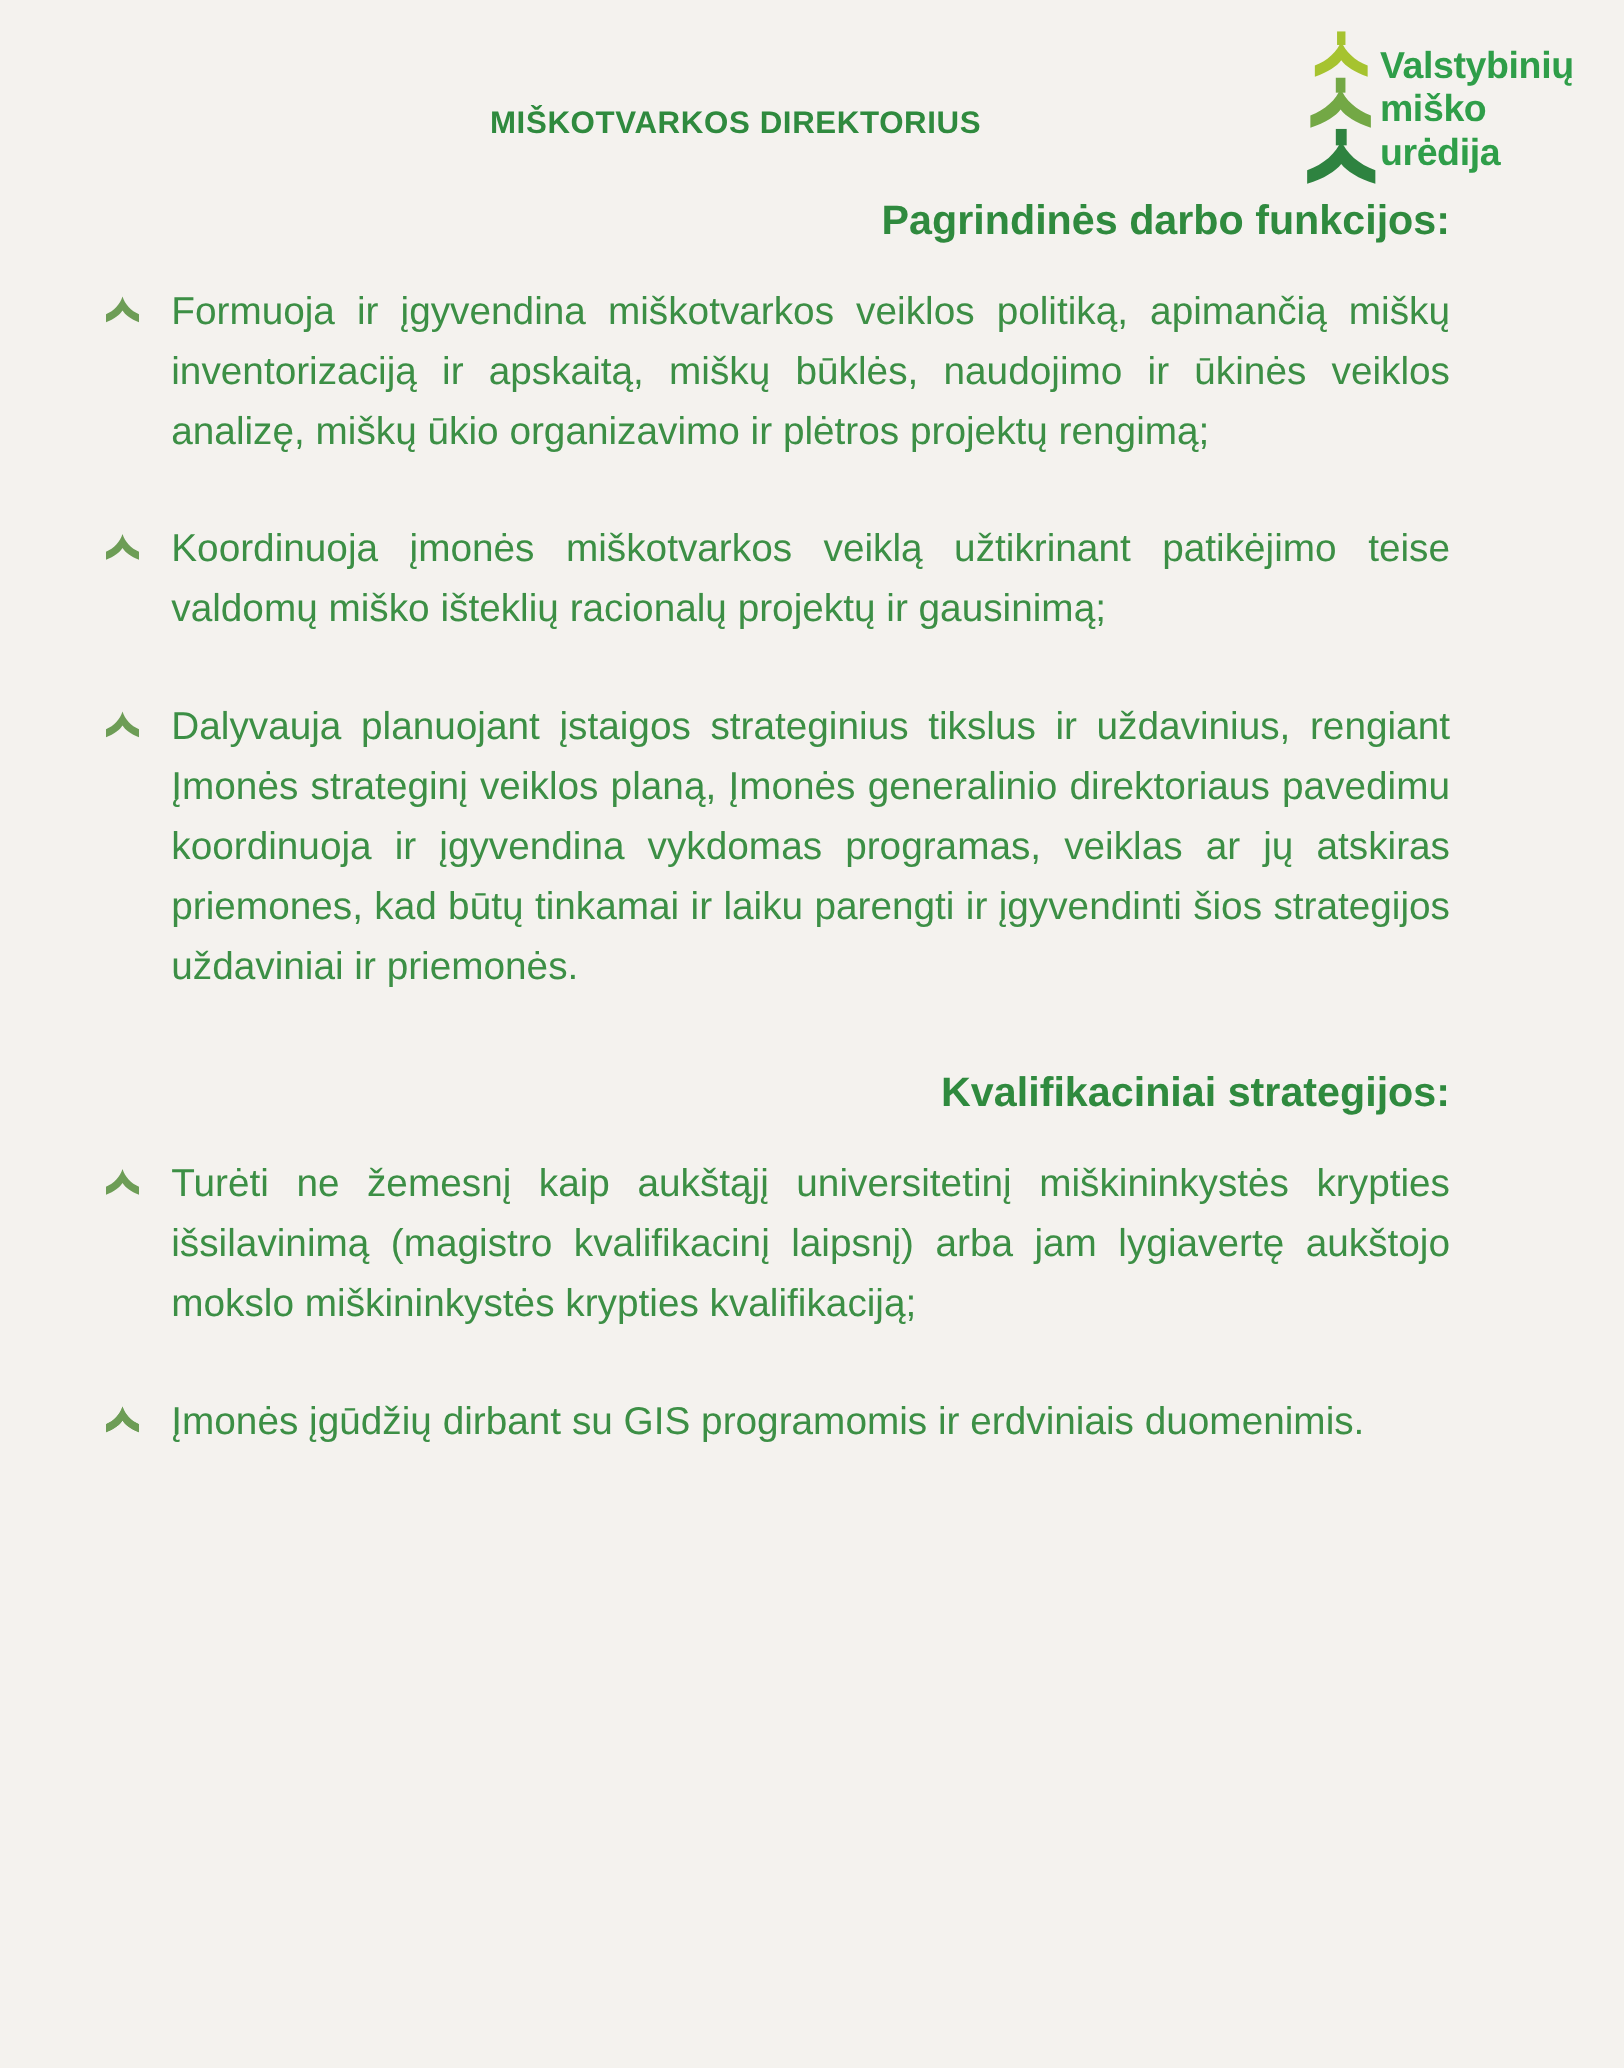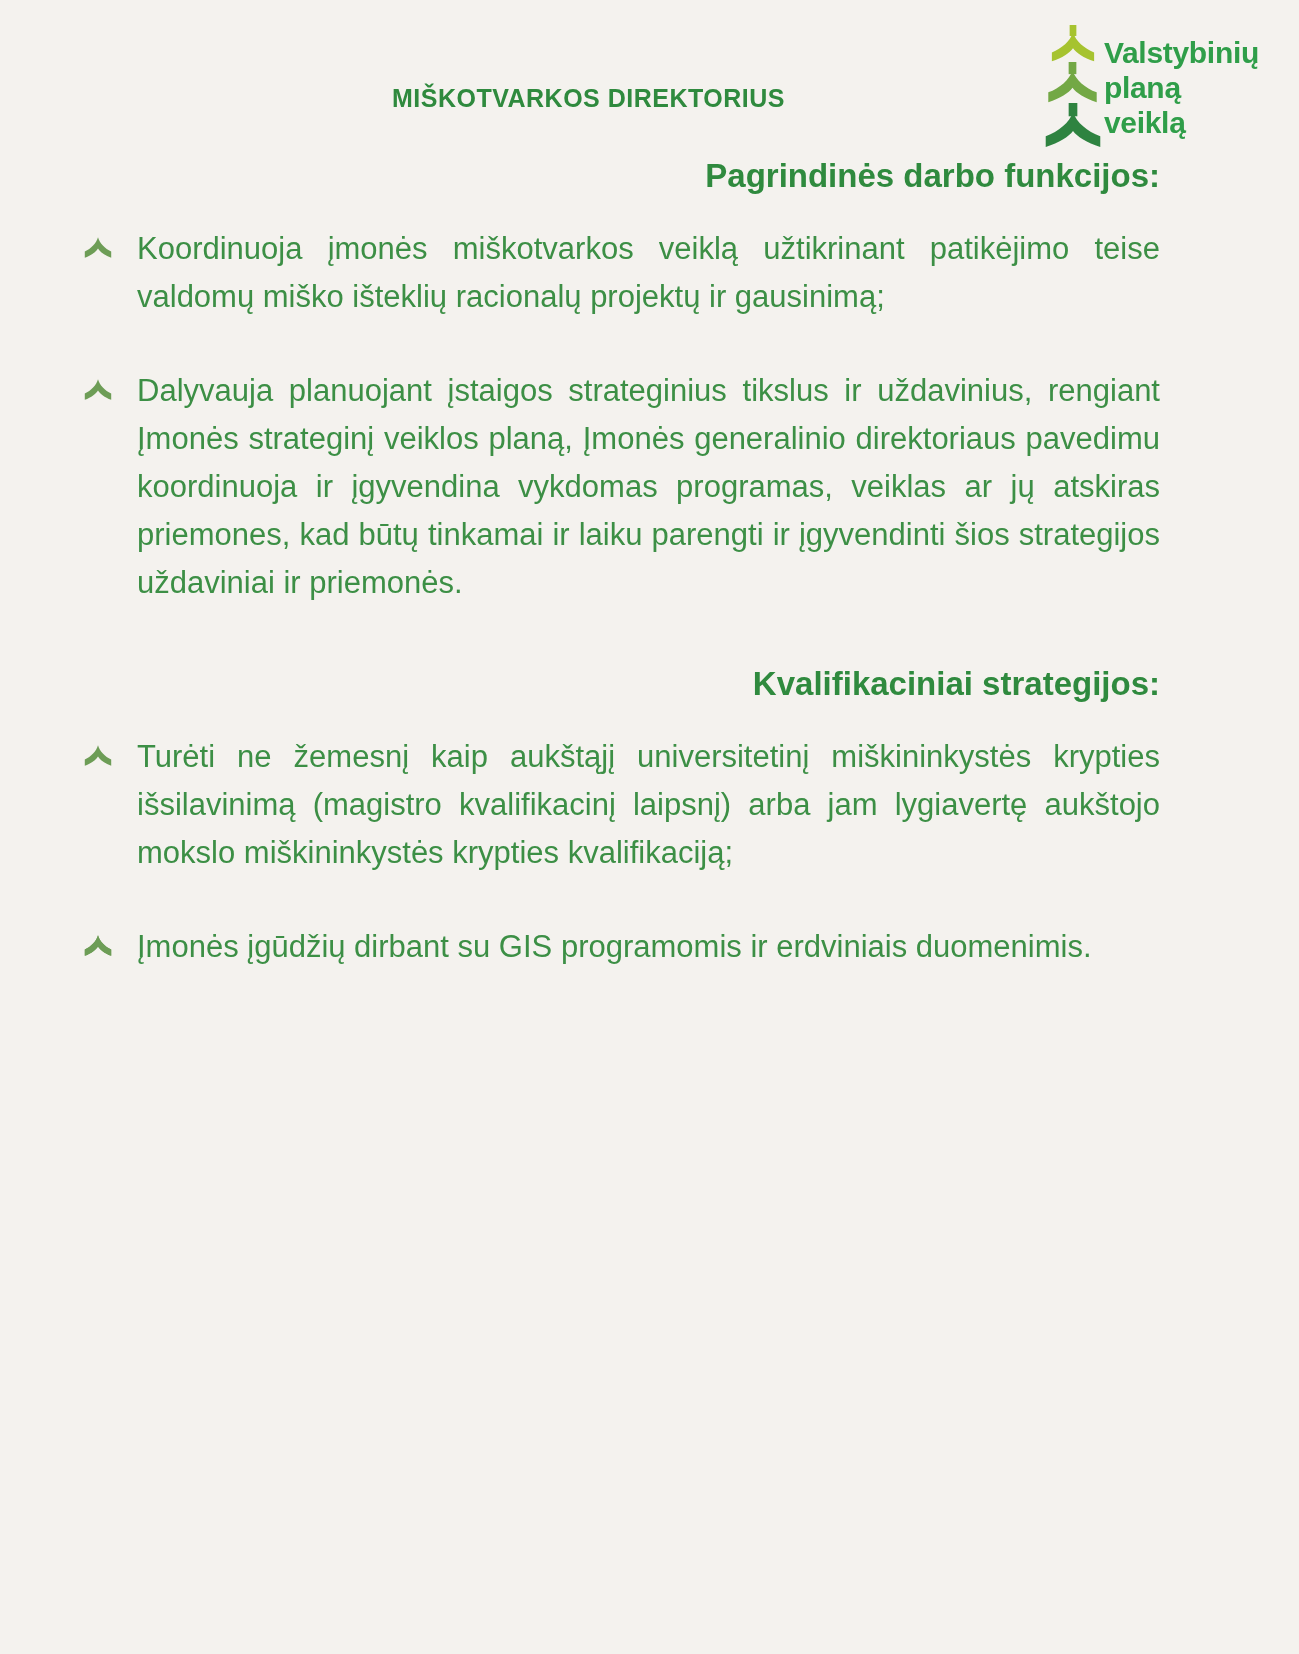--- a/index.html
+++ b/index.html
@@ -94,28 +94,34 @@
         <rect x="43" y="0" width="14" height="26" fill="#73a845"></rect>
         <path d="M50,18 C44,38 27,56 6,65 L6,86 C28,78 43,66 50,55 C57,66 72,78 94,86 L94,65 C73,56 56,38 50,18 Z" fill="#73a845"></path>
       </svg>
       <svg width="62" height="46" viewBox="0 0 100 90" preserveAspectRatio="none">
         <rect x="43" y="0" width="14" height="26" fill="#2e8340"></rect>
         <path d="M50,18 C44,38 27,56 6,65 L6,86 C28,78 43,66 50,55 C57,66 72,78 94,86 L94,65 C73,56 56,38 50,18 Z" fill="#2e8340"></path>
       </svg>
     </div>
     <div class="logo-text">
       <div>Valstybinių</div>
-      <div>planą</div>
-      <div>veiklą</div>
+      <div>miško</div>
+      <div>urėdija</div>
     </div>
   </div>
 
   <h2 class="section-heading">Pagrindinės darbo funkcijos:</h2>
 
   <ul class="bullets">
+    <li>
+      <svg class="bullet-icon" width="30" height="23" viewBox="0 0 100 76" preserveAspectRatio="none">
+        <path d="M50,4 C44,24 27,42 6,51 L6,72 C28,64 43,52 50,41 C57,52 72,64 94,72 L94,51 C73,42 56,24 50,4 Z" fill="#6d9d56"></path>
+      </svg>
+      <span>Formuoja ir įgyvendina miškotvarkos veiklos politiką, apimančią miškų inventorizaciją ir apskaitą, miškų būklės, naudojimo ir ūkinės veiklos analizę, miškų ūkio organizavimo ir plėtros projektų rengimą;</span>
+    </li>
     <li>
       <svg class="bullet-icon" width="30" height="23" viewBox="0 0 100 76" preserveAspectRatio="none">
         <path d="M50,4 C44,24 27,42 6,51 L6,72 C28,64 43,52 50,41 C57,52 72,64 94,72 L94,51 C73,42 56,24 50,4 Z" fill="#6d9d56"></path>
       </svg>
       <span>Koordinuoja įmonės miškotvarkos veiklą užtikrinant patikėjimo teise valdomų miško išteklių racionalų projektų ir gausinimą;</span>
     </li>
     <li>
       <svg class="bullet-icon" width="30" height="23" viewBox="0 0 100 76" preserveAspectRatio="none">
         <path d="M50,4 C44,24 27,42 6,51 L6,72 C28,64 43,52 50,41 C57,52 72,64 94,72 L94,51 C73,42 56,24 50,4 Z" fill="#6d9d56"></path>
       </svg>

